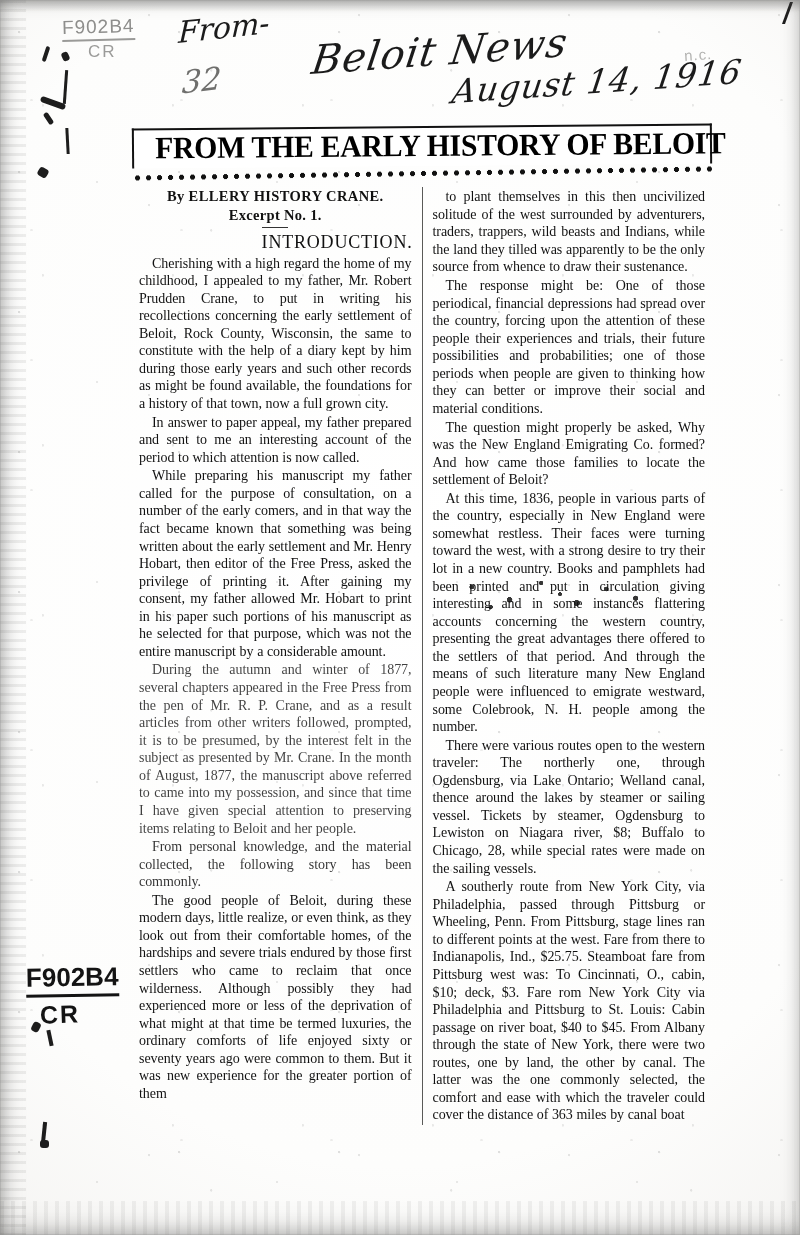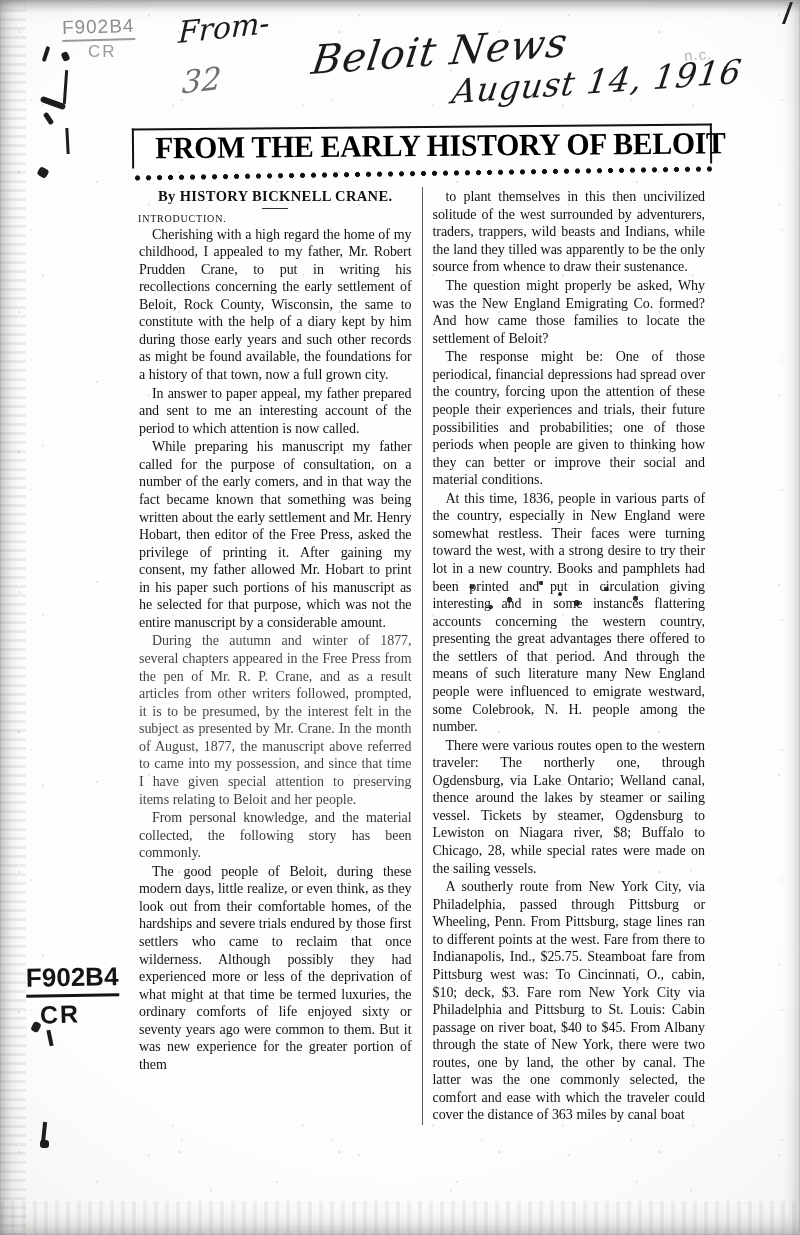--- a/index.html
+++ b/index.html
@@ -247,22 +247,22 @@
     margin-bottom: 3px;
   }
   .sep-dash {
     width: 26px;
     height: 0;
     border-top: 1.5px solid #333;
     margin: 2px auto 4px auto;
   }
   .section-head {
     font-family: "Liberation Serif", serif;
-    font-size: 10px;
-    text-align: left;
+    font-size: 18px;
+    text-align: right;
     letter-spacing: 0.8px;
     margin-bottom: 2px;
   }
 
   p.body {
     margin: 1px;
     font-family: "Liberation Serif", serif;
     font-size: 14px;
     line-height: 1.255;
     text-align: justify;
@@ -344,36 +344,37 @@
   <div class="clipping">
 
     <div class="headline-box">
       <div class="headline">FROM THE EARLY HISTORY OF BELOIT</div>
     </div>
     <div class="dot-rule"></div>
 
     <div class="columns">
 
       <div class="col col-left">
-        <div class="byline">By HISTORY BICKNELL CRANE.</div>
+        <div class="byline">By ELLERY HISTORY CRANE.</div>
+        <div class="excerpt">Excerpt No. 1.</div>
         <div class="sep-dash"></div>
         <div class="section-head">INTRODUCTION.</div>
 
         <p class="body">Cherishing with a high regard the home of my childhood, I appealed to my father, Mr. Robert Prudden Crane, to put in writing his recollections concerning the early settlement of Beloit, Rock County, Wisconsin, the same to constitute with the help of a diary kept by him during those early years and such other records as might be found available, the foundations for a history of that town, now a full grown city.</p>
         <p class="body">In answer to paper appeal, my father prepared and sent to me an interesting account of the period to which attention is now called.</p>
         <p class="body">While preparing his manuscript my father called for the purpose of consultation, on a number of the early comers, and in that way the fact became known that something was being written about the early settlement and Mr. Henry Hobart, then editor of the Free Press, asked the privilege of printing it. After gaining my consent, my father allowed Mr. Hobart to print in his paper such portions of his manuscript as he selected for that purpose, which was not the entire manuscript by a considerable amount.</p>
         <p class="body">During the autumn and winter of 1877, several chapters appeared in the Free Press from the pen of Mr. R. P. Crane, and as a result articles from other writers followed, prompted, it is to be presumed, by the interest felt in the subject as presented by Mr. Crane. In the month of August, 1877, the manuscript above referred to came into my possession, and since that time I have given special attention to preserving items relating to Beloit and her people.</p>
         <p class="body">From personal knowledge, and the material collected, the following story has been commonly.</p>
         <p class="body">The good people of Beloit, during these modern days, little realize, or even think, as they look out from their comfortable homes, of the hardships and severe trials endured by those first settlers who came to reclaim that once wilderness. Although possibly they had experienced more or less of the deprivation of what might at that time be termed luxuries, the ordinary comforts of life enjoyed sixty or seventy years ago were common to them. But it was new experience for the greater portion of them</p>
       </div>
 
       <div class="col col-right">
         <p class="body">to plant themselves in this then uncivilized solitude of the west surrounded by adventurers, traders, trappers, wild beasts and Indians, while the land they tilled was apparently to be the only source from whence to draw their sustenance.</p>
+        <p class="body">The response might be: One of those periodical, financial depressions had spread over the country, forcing upon the attention of these people their experiences and trials, their future possibilities and probabilities; one of those periods when people are given to thinking how they can better or improve their social and material conditions.</p>
         <p class="body">The question might properly be asked, Why was the New England Emigrating Co. formed? And how came those families to locate the settlement of Beloit?</p>
-        <p class="body">The response might be: One of those periodical, financial depressions had spread over the country, forcing upon the attention of these people their experiences and trials, their future possibilities and probabilities; one of those periods when people are given to thinking how they can better or improve their social and material conditions.</p>
         <p class="body">At this time, 1836, people in various parts of the country, especially in New England were somewhat restless. Their faces were turning toward the west, with a strong desire to try their lot in a new country. Books and pamphlets had been printed and put in circulation giving interesting and in some instances flattering accounts concerning the western country, presenting the great advantages there offered to the settlers of that period. And through the means of such literature many New England people were influenced to emigrate westward, some Colebrook, N. H. people among the number.</p>
         <p class="body">There were various routes open to the western traveler: The northerly one, through Ogdensburg, via Lake Ontario; Welland canal, thence around the lakes by steamer or sailing vessel. Tickets by steamer, Ogdensburg to Lewiston on Niagara river, $8; Buffalo to Chicago, 28, while special rates were made on the sailing vessels.</p>
         <p class="body">A southerly route from New York City, via Philadelphia, passed through Pittsburg or Wheeling, Penn. From Pittsburg, stage lines ran to different points at the west. Fare from there to Indianapolis, Ind., $25.75. Steamboat fare from Pittsburg west was: To Cincinnati, O., cabin, $10; deck, $3. Fare rom New York City via Philadelphia and Pittsburg to St. Louis: Cabin passage on river boat, $40 to $45. From Albany through the state of New York, there were two routes, one by land, the other by canal. The latter was the one commonly selected, the comfort and ease with which the traveler could cover the distance of 363 miles by canal boat</p>
       </div>
 
     </div>
   </div>
 
   <div class="ink-blobs"></div>
   <div class="noise"></div>

